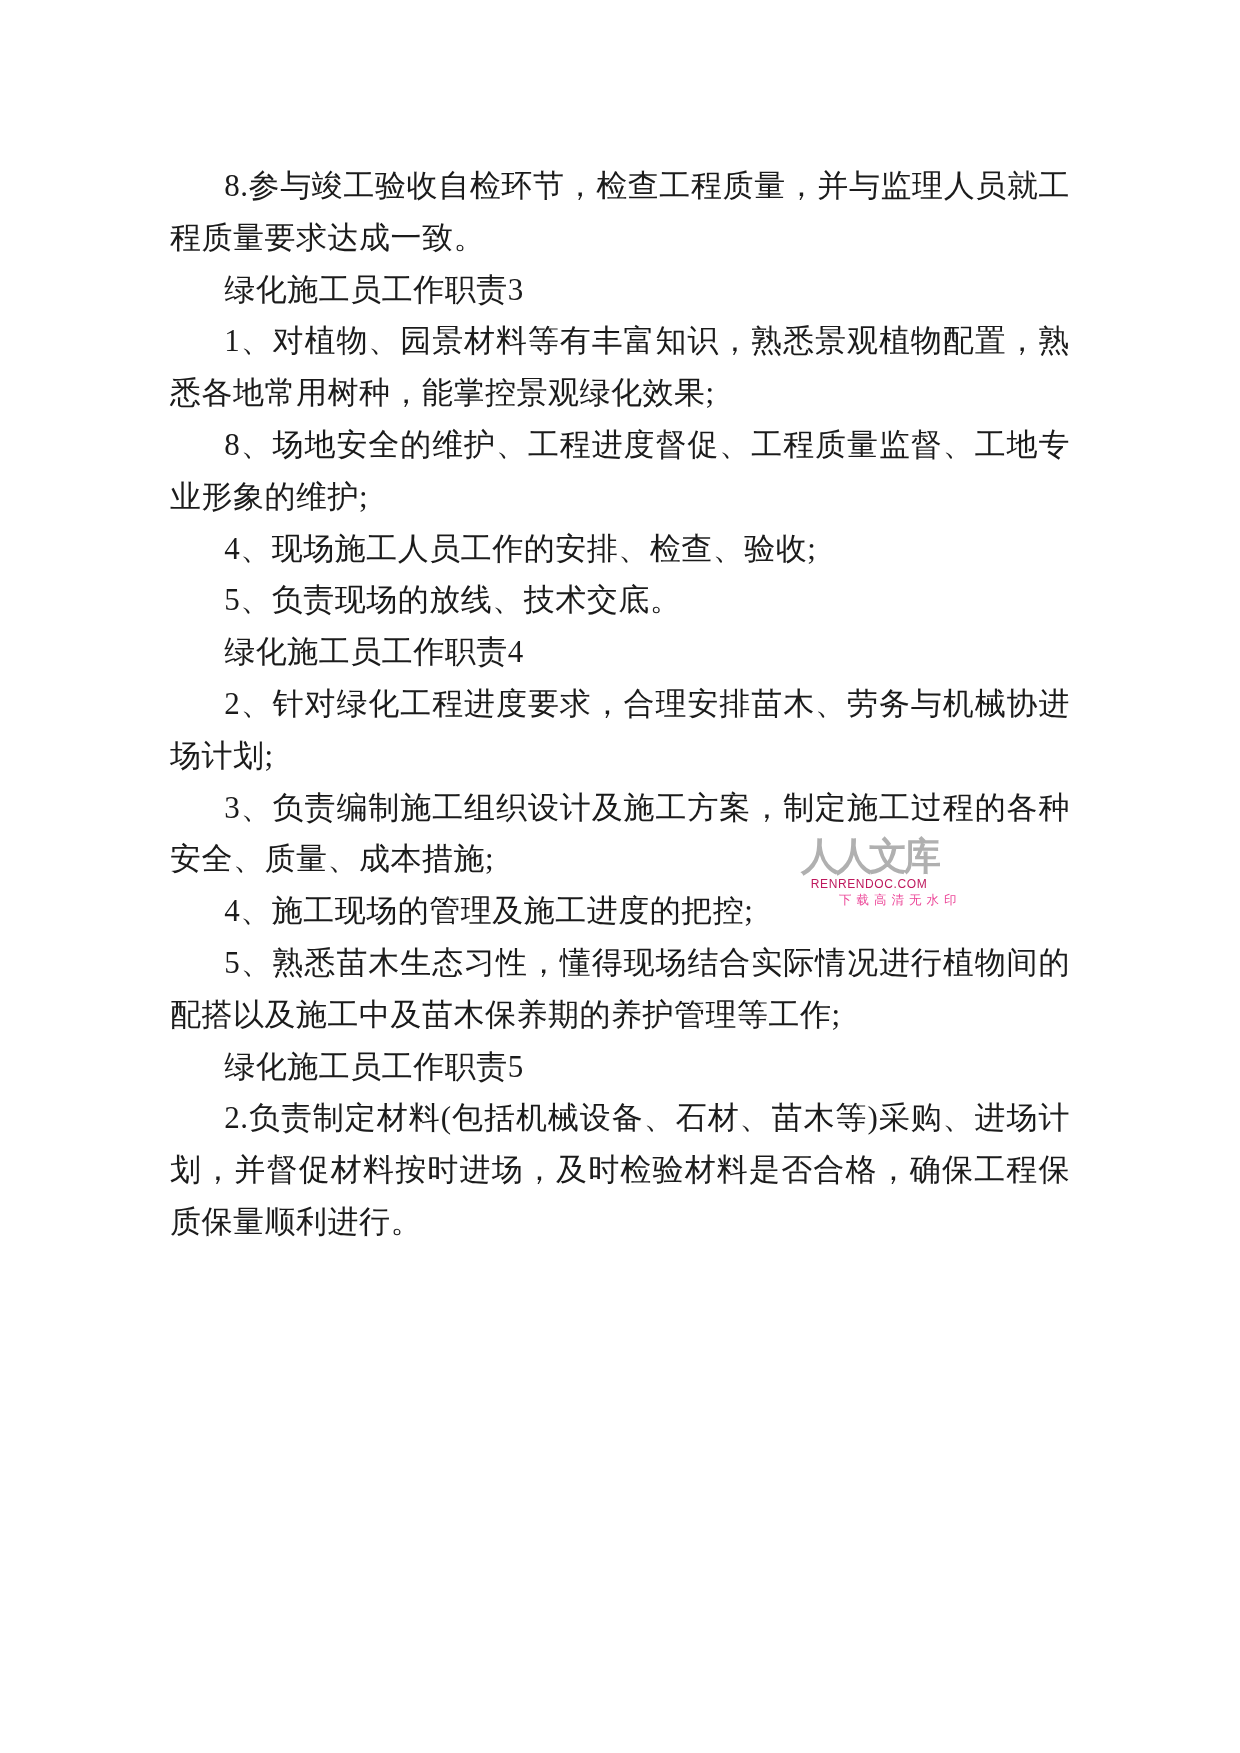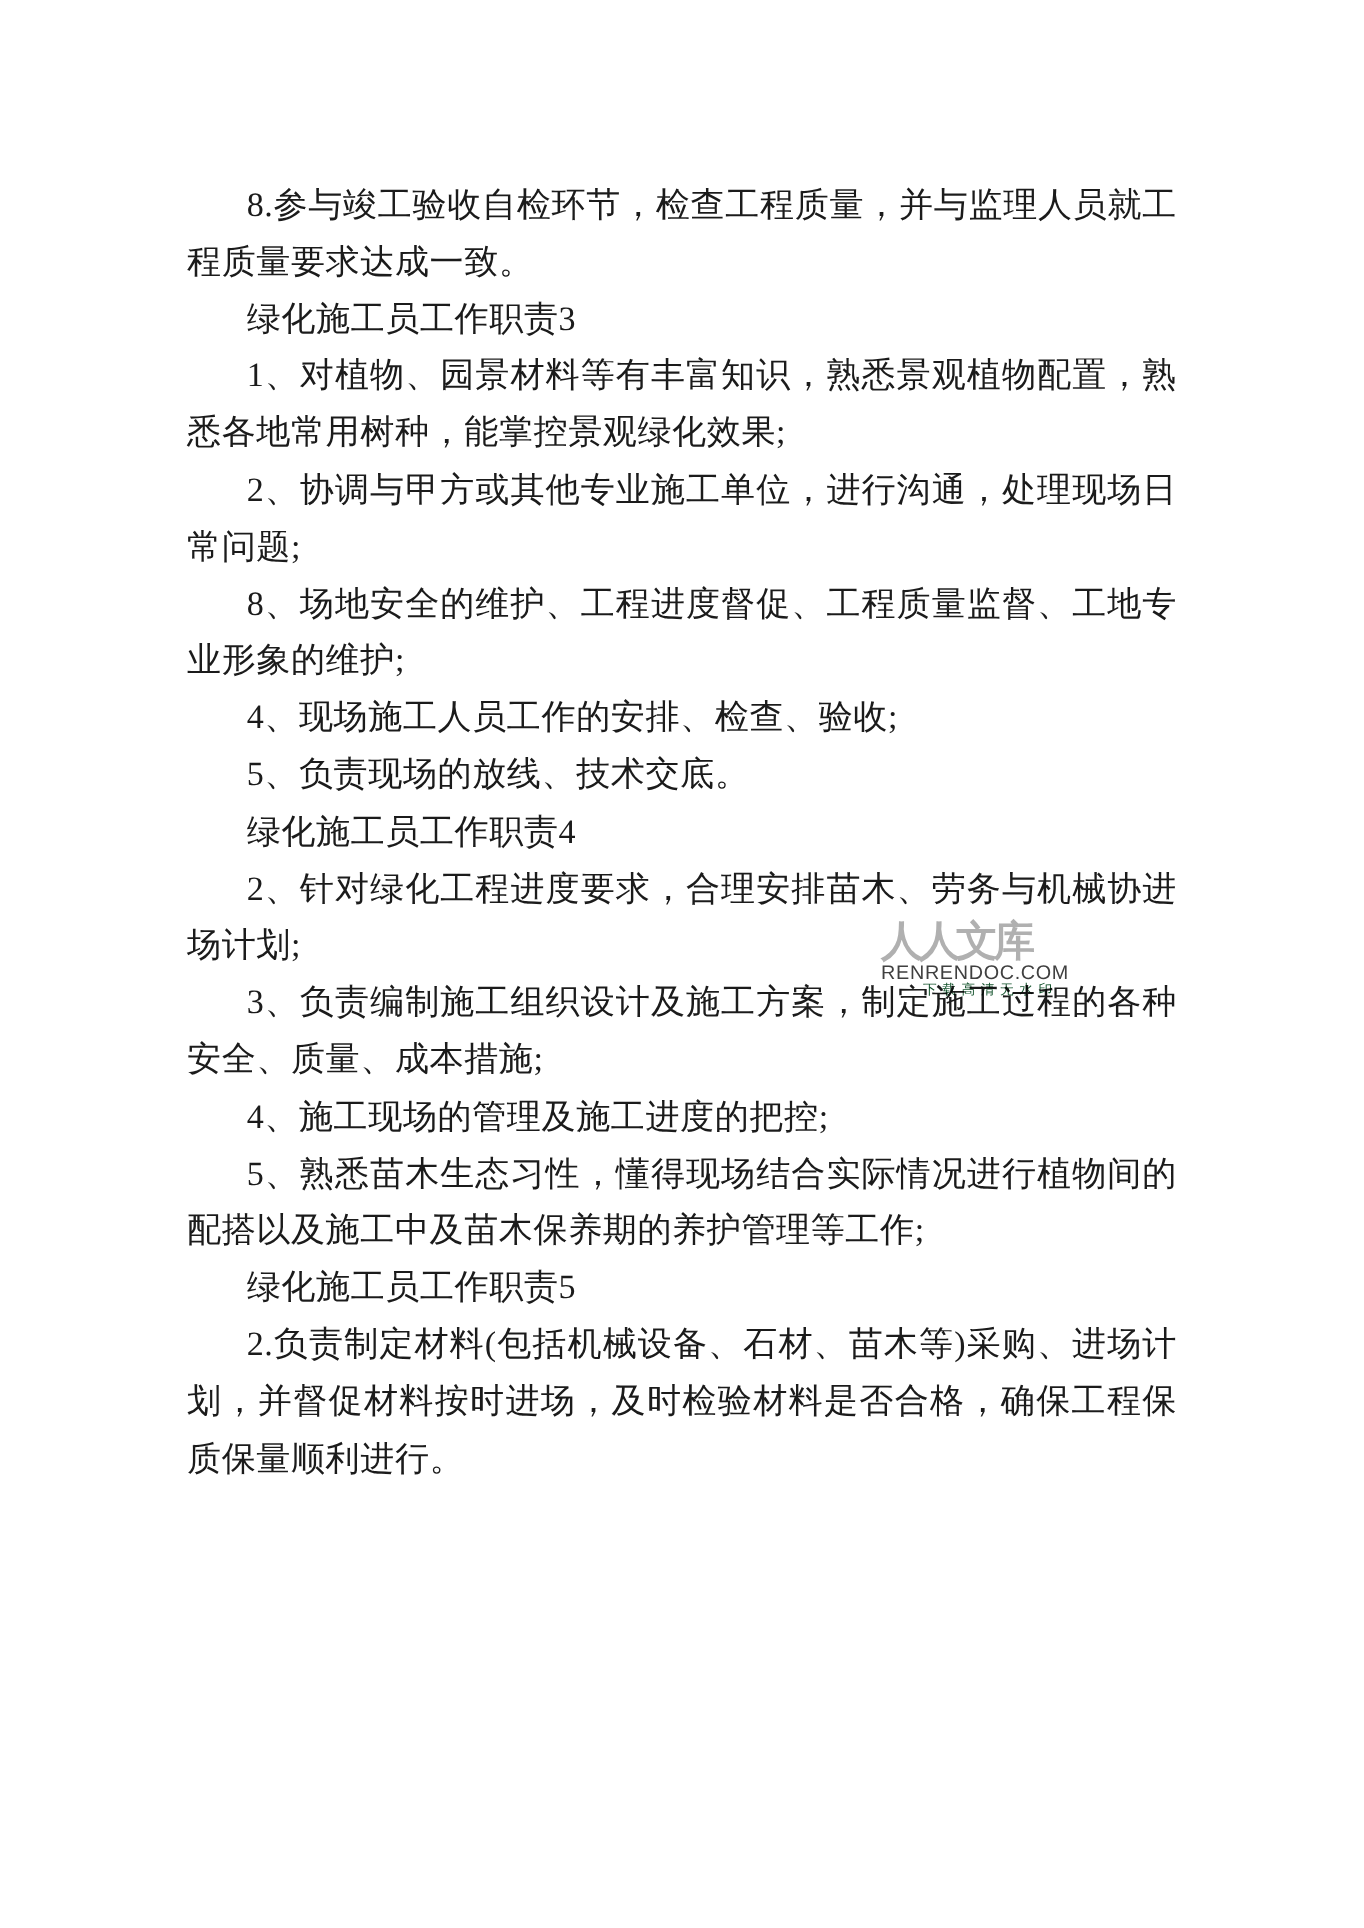--- a/index.html
+++ b/index.html
@@ -50,48 +50,47 @@
     display: block;
     font-size: 38px;
     line-height: 40px;
     font-weight: bold;
     letter-spacing: -4px;
     color: #b0b0b0;
     white-space: nowrap;
   }
   .wm-site {
     display: block;
-    font-size: 18px;
+    font-size: 12px;
     line-height: 14px;
     letter-spacing: 0.6px;
-    color: #404040;
+    color: #be185d;
     margin-top: 1px;
     white-space: nowrap;
   }
   .wm-tagline {
     display: block;
     font-size: 12.5px;
     line-height: 13px;
     letter-spacing: 5px;
-    color: #14532d;
+    color: #ec4899;
     margin-top: 3px;
     white-space: nowrap;
     margin-left: 38px;
   }
 </style>
 </head>
 <body>
 
 <div class="doc-page">
 
   <div class="doc-body">
     <p>8.参与竣工验收自检环节，检查工程质量，并与监理人员就工程质量要求达成一致。</p>
     <p>绿化施工员工作职责3</p>
     <p>1、对植物、园景材料等有丰富知识，熟悉景观植物配置，熟悉各地常用树种，能掌控景观绿化效果;</p>
-    <p>2、协调与甲方或其他专业施工单位，进行沟通，处理现场日常问题;</p>
     <p>8、场地安全的维护、工程进度督促、工程质量监督、工地专业形象的维护;</p>
     <p>4、现场施工人员工作的安排、检查、验收;</p>
     <p>5、负责现场的放线、技术交底。</p>
     <p>绿化施工员工作职责4</p>
     <p>2、针对绿化工程进度要求，合理安排苗木、劳务与机械协进场计划;</p>
     <p>3、负责编制施工组织设计及施工方案，制定施工过程的各种安全、质量、成本措施;</p>
     <p>4、施工现场的管理及施工进度的把控;</p>
     <p>5、熟悉苗木生态习性，懂得现场结合实际情况进行植物间的配搭以及施工中及苗木保养期的养护管理等工作;</p>
     <p>绿化施工员工作职责5</p>
     <p>2.负责制定材料(包括机械设备、石材、苗木等)采购、进场计划，并督促材料按时进场，及时检验材料是否合格，确保工程保质保量顺利进行。</p>

